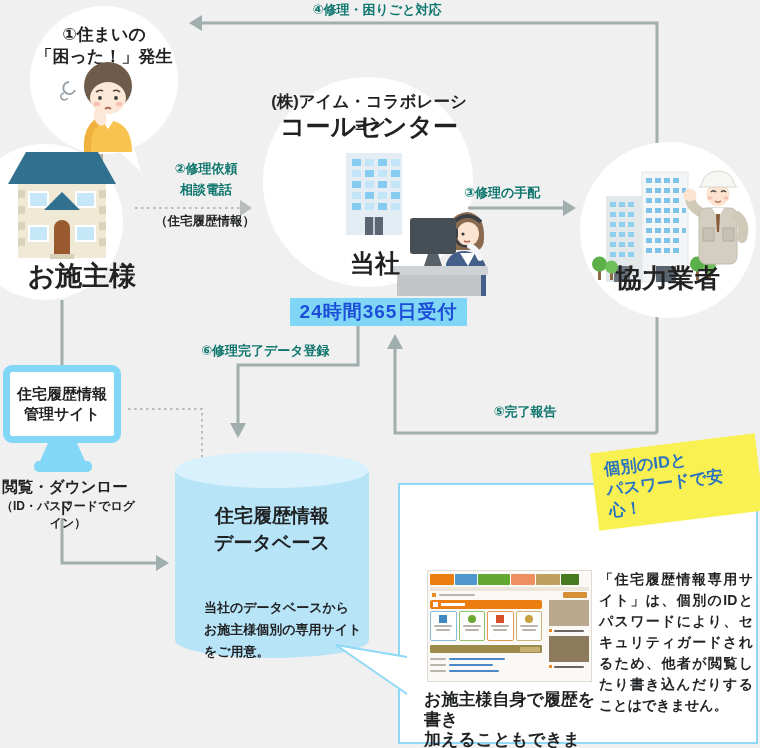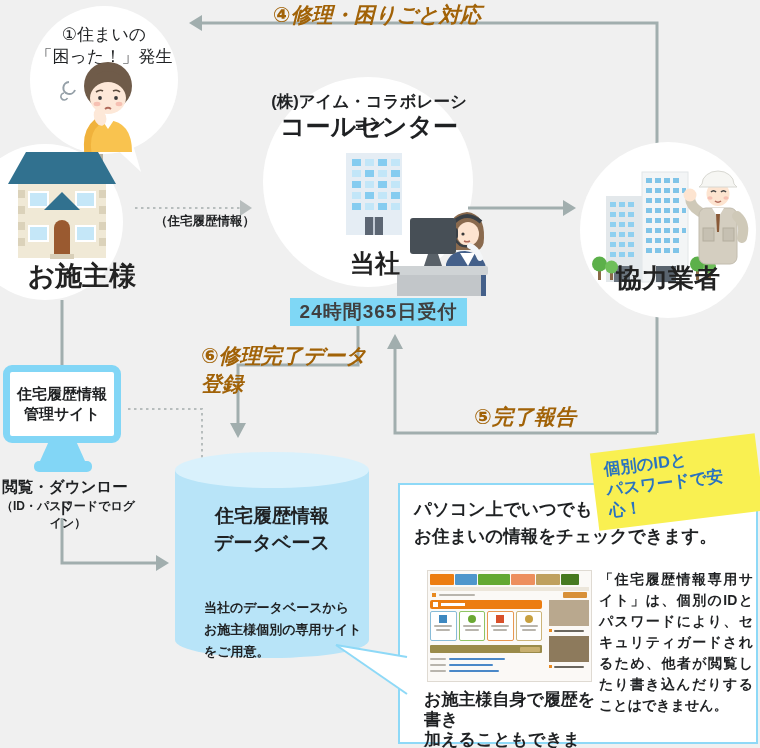--- a/index.html
+++ b/index.html
@@ -1,24 +1,24 @@
 <!DOCTYPE html>
 <html><head>
 <meta charset="utf-8">
 <style>
   html,body{margin:0;padding:0;}
   .canvas{position:relative;width:760px;height:748px;background:#f0f0f0;overflow:hidden;
           font-family:"Liberation Sans","DejaVu Sans",sans-serif;color:#1f2123;}
   .abs{position:absolute;}
   svg{display:block;}
-  .lbl{font-weight:bold;font-size:21px;color:#a16207;font-style:italic;}
+  .lbl{font-weight:bold;font-size:13px;color:#0f766e;}
   .ctr{text-align:center;}
-  .bubble-txt{font-size:17px;font-weight:normal;line-height:22px;}
+  .bubble-txt{font-size:17px;font-weight:bold;line-height:22px;}
   .node-lbl{font-weight:bold;color:#222;}
-  .badge{background:#7fd7f5;color:#404040;font-weight:bold;font-size:19px;
+  .badge{background:#7fd7f5;color:#1d4ed8;font-weight:bold;font-size:19px;
          display:flex;align-items:center;justify-content:center;letter-spacing:1px;}
   .monitor{border:7px solid #82d6f6;border-radius:9px;background:#fff;
            display:flex;flex-direction:column;align-items:center;justify-content:center;}
   .monitor .mtxt{font-size:15px;font-weight:bold;line-height:20px;text-align:center;}
   .panel{background:#fff;border:2px solid #8ed9f7;box-sizing:border-box;z-index:1;}
   .sticker{background:#f9f051;color:#2a73c0;font-weight:bold;font-size:16.5px;line-height:21px;
            padding:7px 12px 8px;transform:rotate(-7deg);z-index:4;}
   .ptitle{font-size:17.5px;font-weight:bold;line-height:27px;}
   .pbody{font-size:14px;font-weight:bold;line-height:21px;text-align:justify;}
   .pcapt{font-size:17px;font-weight:bold;line-height:20px;}
@@ -96,20 +96,24 @@
     <circle cx="61" cy="38" r="1.9" fill="#3a3a3a"></circle>
     <path d="M41,32 q4,-3 7,-1" fill="none" stroke="#5a4a3c" stroke-width="1.6"></path>
     <path d="M58,31 q4,-2 7,1" fill="none" stroke="#5a4a3c" stroke-width="1.6"></path>
     <path d="M50,49 q3,-2.5 6,0" fill="none" stroke="#b06a5a" stroke-width="1.8"></path>
     <path d="M29,92 Q29,62 53,60 Q77,62 77,92 Z" fill="#f9c34f"></path>
     <polygon points="47,60 53,69 59,60" fill="#fff"></polygon>
     <path d="M33,92 Q30,72 42,62" fill="none" stroke="#f0b23c" stroke-width="7" stroke-linecap="round"></path>
     <ellipse cx="45" cy="57" rx="6" ry="9" fill="#fde8d8" transform="rotate(-18 45 57)"></ellipse>
   </svg>
 
+  <div class="abs lbl ctr" style="left:150px;top:158px;width:112px;line-height:21px;">
+    <div>②修理依頼</div>
+    <div>相談電話</div>
+  </div>
   <div class="abs ctr" style="left:142px;top:213px;width:126px;font-size:12.5px;font-weight:bold;">（住宅履歴情報）</div>
 
   <svg class="abs" style="left:6px;top:142px;" width="112" height="120" viewBox="0 0 112 120">
     <rect x="86" y="12" width="11" height="22" fill="#b4b0a2"></rect>
     <polygon points="2,42 20,10 92,10 110,42" fill="#31718f"></polygon>
     <rect x="12" y="42" width="88" height="74" fill="#f0e9d6"></rect>
     <g fill="#dbd2ba">
       <rect x="12" y="48" width="7" height="8"></rect>
         <rect x="12" y="64" width="7" height="8"></rect>
       <rect x="12" y="80" width="7" height="8"></rect>
@@ -176,20 +180,21 @@
     <polygon points="70,57 78,70 85,57" fill="#fff"></polygon>
     <path d="M90,62 Q86,52 80,50" fill="none" stroke="#f4f6f8" stroke-width="6" stroke-linecap="round"></path>
     <rect x="20" y="22" width="46" height="36" rx="3" fill="#474f56"></rect>
     <polygon points="38,58 48,58 52,70 34,70" fill="#596168"></polygon>
     <rect x="0" y="70" width="98" height="9" rx="2" fill="#cfd3d5"></rect>
     <rect x="7" y="79" width="84" height="21" fill="#c2c6c9"></rect>
   </svg>
   <div class="abs node-lbl ctr" style="left:325px;top:247px;width:100px;font-size:25px;">当社</div>
   <div class="abs badge" style="left:290px;top:298px;width:177px;height:28px;">24時間365日受付</div>
 
+  <div class="abs lbl" style="left:464px;top:184px;width:120px;">③修理の手配</div>
 
   <svg class="abs" style="left:592px;top:170px;" width="132" height="118" viewBox="0 0 132 118">
     <rect x="50" y="2" width="46" height="110" fill="#f3f5f6" stroke="#e2e6e8"></rect>
     <g fill="#7fc4e8">
       <rect x="54" y="8" width="6" height="5"></rect>
         <rect x="63" y="8" width="6" height="5"></rect>
         <rect x="72" y="8" width="6" height="5"></rect>
         <rect x="81" y="8" width="6" height="5"></rect>
       <rect x="54" y="18" width="6" height="5"></rect>
         <rect x="63" y="18" width="6" height="5"></rect>
@@ -304,24 +309,20 @@
     <polygon points="4,6 75,18 75,55" fill="#ffffff"></polygon>
     <line x1="4" y1="6" x2="75" y2="18" stroke="#8ed9f7" stroke-width="2"></line>
     <line x1="4" y1="6" x2="75" y2="55" stroke="#8ed9f7" stroke-width="2"></line>
   </svg>
 
   <div class="abs sticker" style="left:594px;top:443px;">
     <div>個別のIDと</div>
     <div>パスワードで安心！</div>
   </div>
 
-  <div class="abs ptitle" style="left:414px;top:496px;width:336px;z-index:3;">
-    <div>パソコン上でいつでも</div>
-    <div>お住まいの情報をチェックできます。</div>
-  </div>
   <div class="abs pbody" style="left:599px;top:569px;width:154px;z-index:3;">「住宅履歴情報専用サイト」は、個別のIDとパスワードにより、セキュリティガードされるため、他者が閲覧したり書き込んだりすることはできません。</div>
   <div class="abs pcapt" style="left:424px;top:690px;width:180px;z-index:3;">
     <div>お施主様自身で履歴を書き</div>
     <div>加えることもできます。</div>
   </div>
 
   <div class="thumb" style="left:427px;top:570px;width:165px;height:112px;z-index:3;">
     <div class="t-nav">
       <div style="width:24px;background:#ec7d11;"></div>
       <div style="width:22px;background:#4f97cc;"></div>

